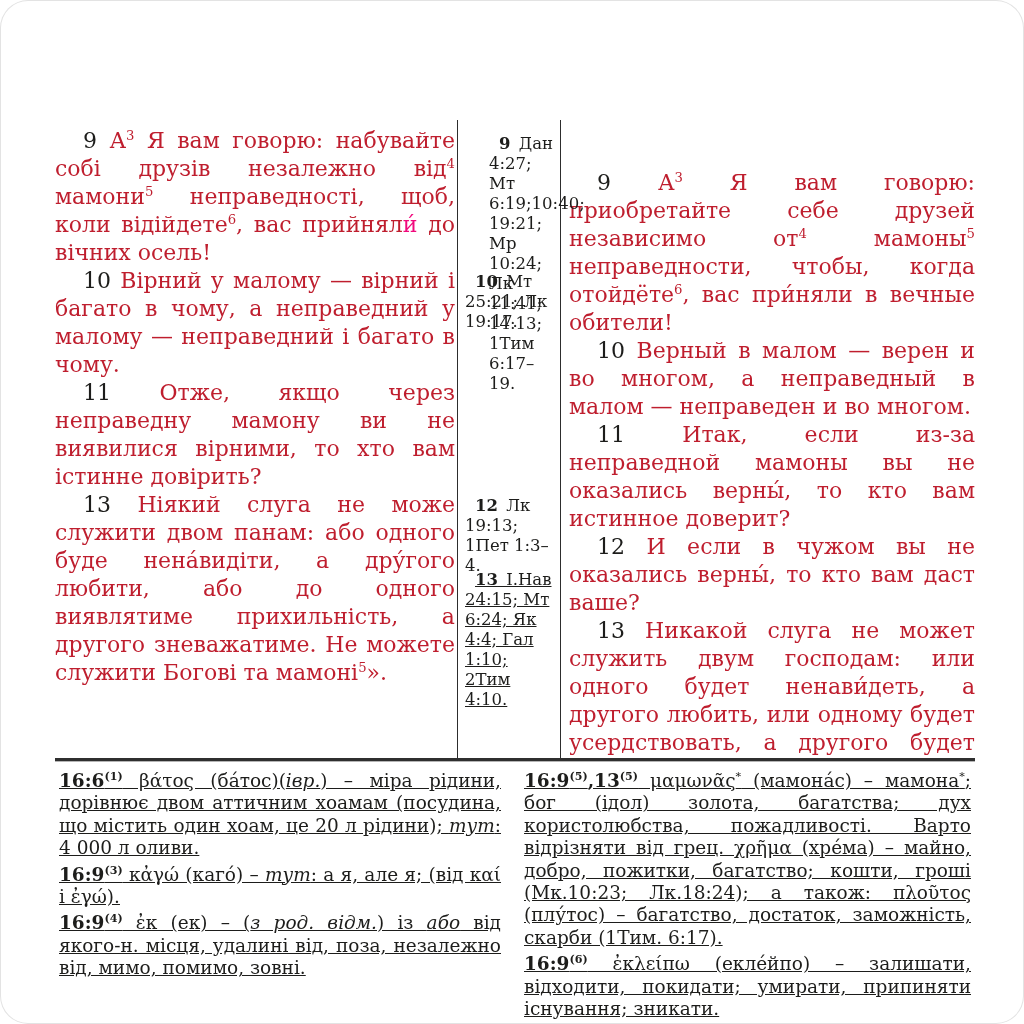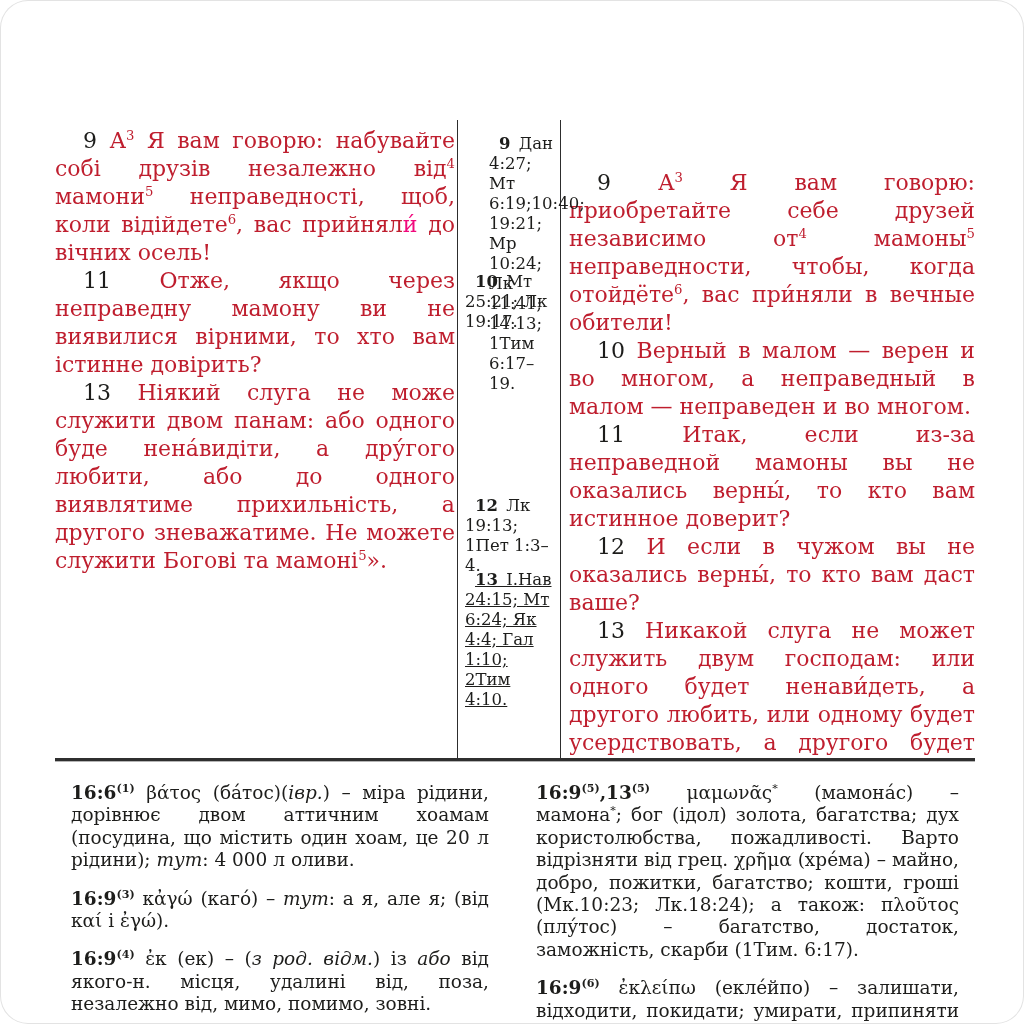--- a/index.html
+++ b/index.html
@@ -48,31 +48,32 @@
   }
 
   
   .fnotes-row{display:flex;margin-top:5px;}
   .fnotes-col{
     font-size:18.5px;line-height:22.4px;text-align:justify;
     color:var(--ink,#1d1d1b);box-sizing:border-box;
   }
   .fnotes-left{width:450px;margin-right:15px;}
   .fnotes-right{width:455px;}
-  .fnote{margin:16px;}
+  .fnote{margin:4px;text-decoration:underline;}
 </style>
 </head>
 <body>
 
 <div class="canvas" style="--red: #bf1e2e; --ink: #1d1d1b; --pink: #f1087c;">
   <div class="page">
 
     <div class="text-row">
       <div class="col-text col-left">
           <p class="verse"><span class="vnum">9</span> <span class="seg-t">А</span><sup class="seg-sup">3</sup><span class="seg-t"> Я вам говорю: набувайте собі друзів незалежно від</span><sup class="seg-sup">4</sup><span class="seg-t"> мамони</span><sup class="seg-sup">5</sup><span class="seg-t"> неправедності, щоб, коли відійдете</span><sup class="seg-sup">6</sup><span class="seg-t">, вас прийнял</span><span class="seg-pink">и́</span><span class="seg-t"> до вічних осель!</span></p>
+          <p class="verse"><span class="vnum">10</span> <span class="seg-t">Вірний у малому — вірний і багато в чому, а неправедний у малому — неправедний і багато в чому.</span></p>
           <p class="verse"><span class="vnum">11</span> <span class="seg-t">Отже, якщо через неправедну мамону ви не виявилися вірними, то хто вам істинне довірить?</span></p>
           <p class="verse"><span class="vnum">13</span> <span class="seg-t">Ніякий слуга не може служити двом панам: або одного буде нена́видіти, а дру́гого любити, або до одного виявлятиме прихильність, а другого зневажатиме. Не можете служити Богові та мамоні</span><sup class="seg-sup">5</sup><span class="seg-t">».</span></p>
         </div>
 
       <div class="col-refs">
           <div class="ref ref-0"><span class="rnum">9</span><span class="rlist"> Дан 4:27; Мт 6:19;10:40; 19:21; Мр 10:24; Лк 11:41; 14:13; 1Тим 6:17–19.</span></div>
           <div class="ref ref-1"><span class="rnum">10</span><span class="rlist"> Мт 25:21; Лк 19:17.</span></div>
           <div class="ref ref-3"><span class="rnum">12</span><span class="rlist"> Лк 19:13; 1Пет 1:3–4.</span></div>
           <div class="ref ref-4"><span class="rnum">13</span><span class="rlist"> І.Нав 24:15; Мт 6:24; Як 4:4; Гал 1:10; 2Тим 4:10.</span></div>
         </div>

